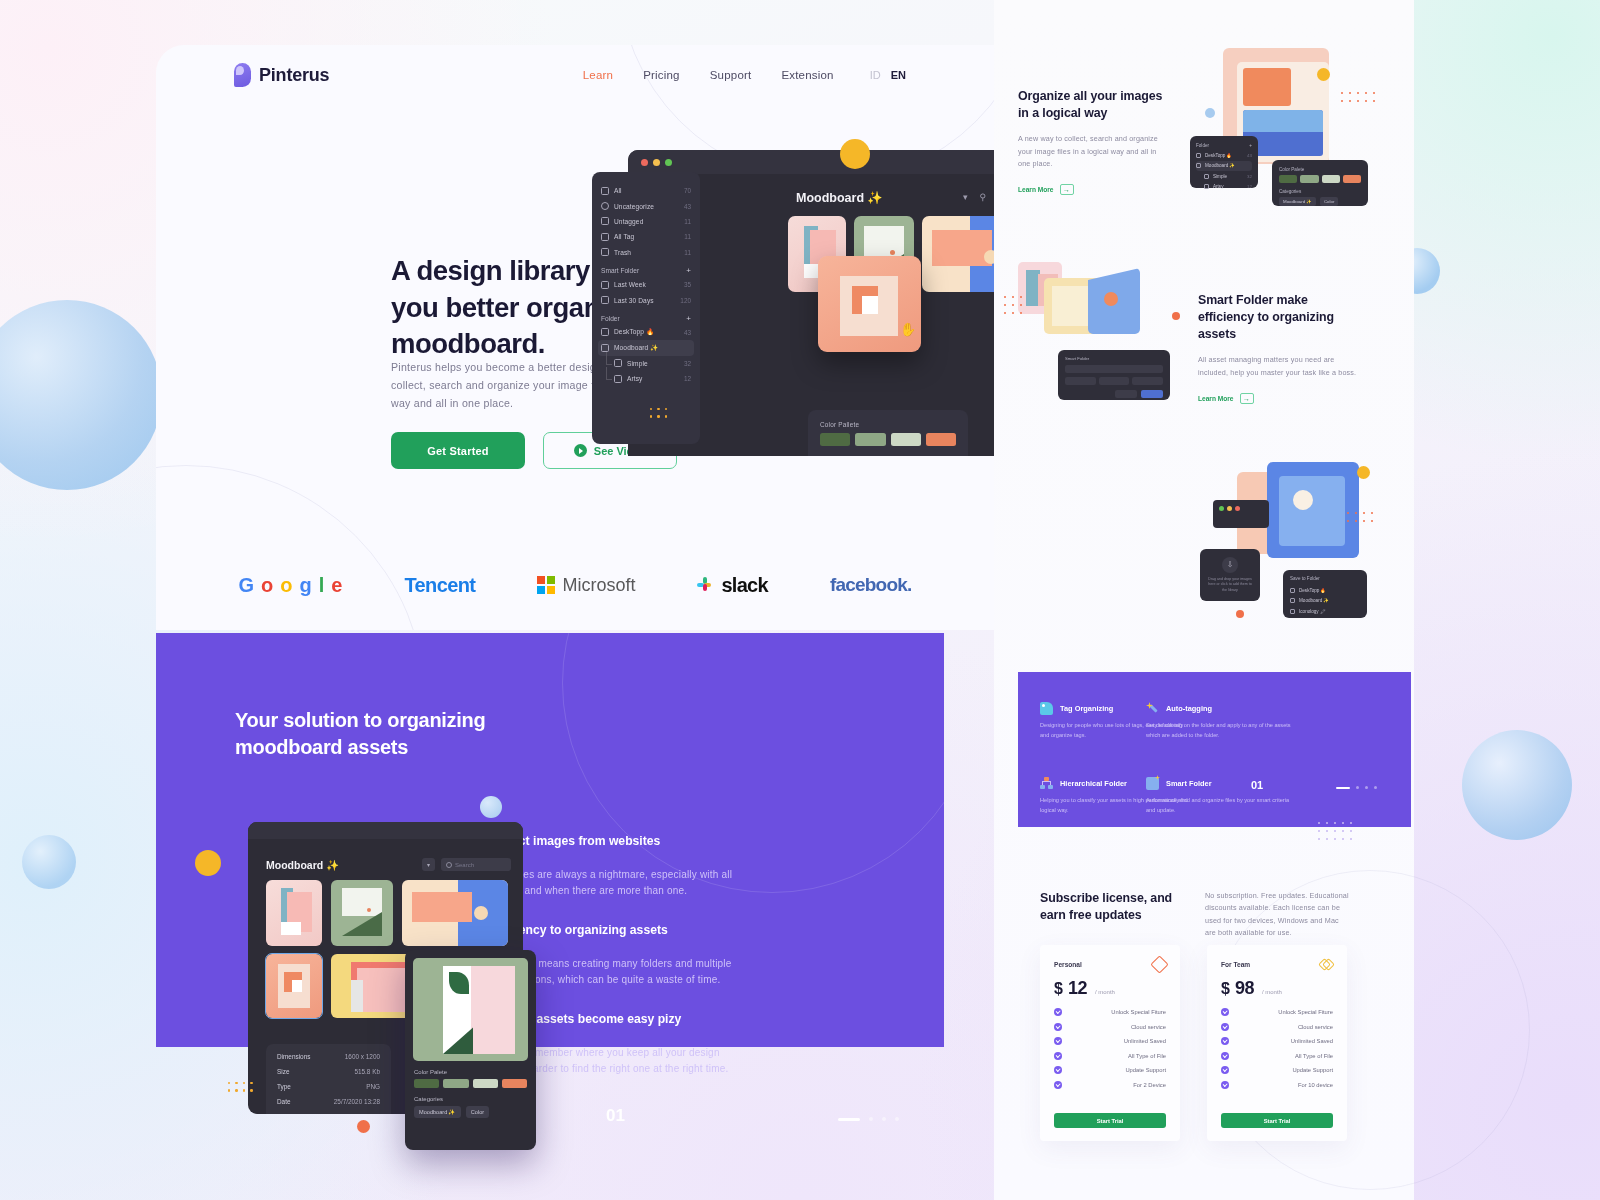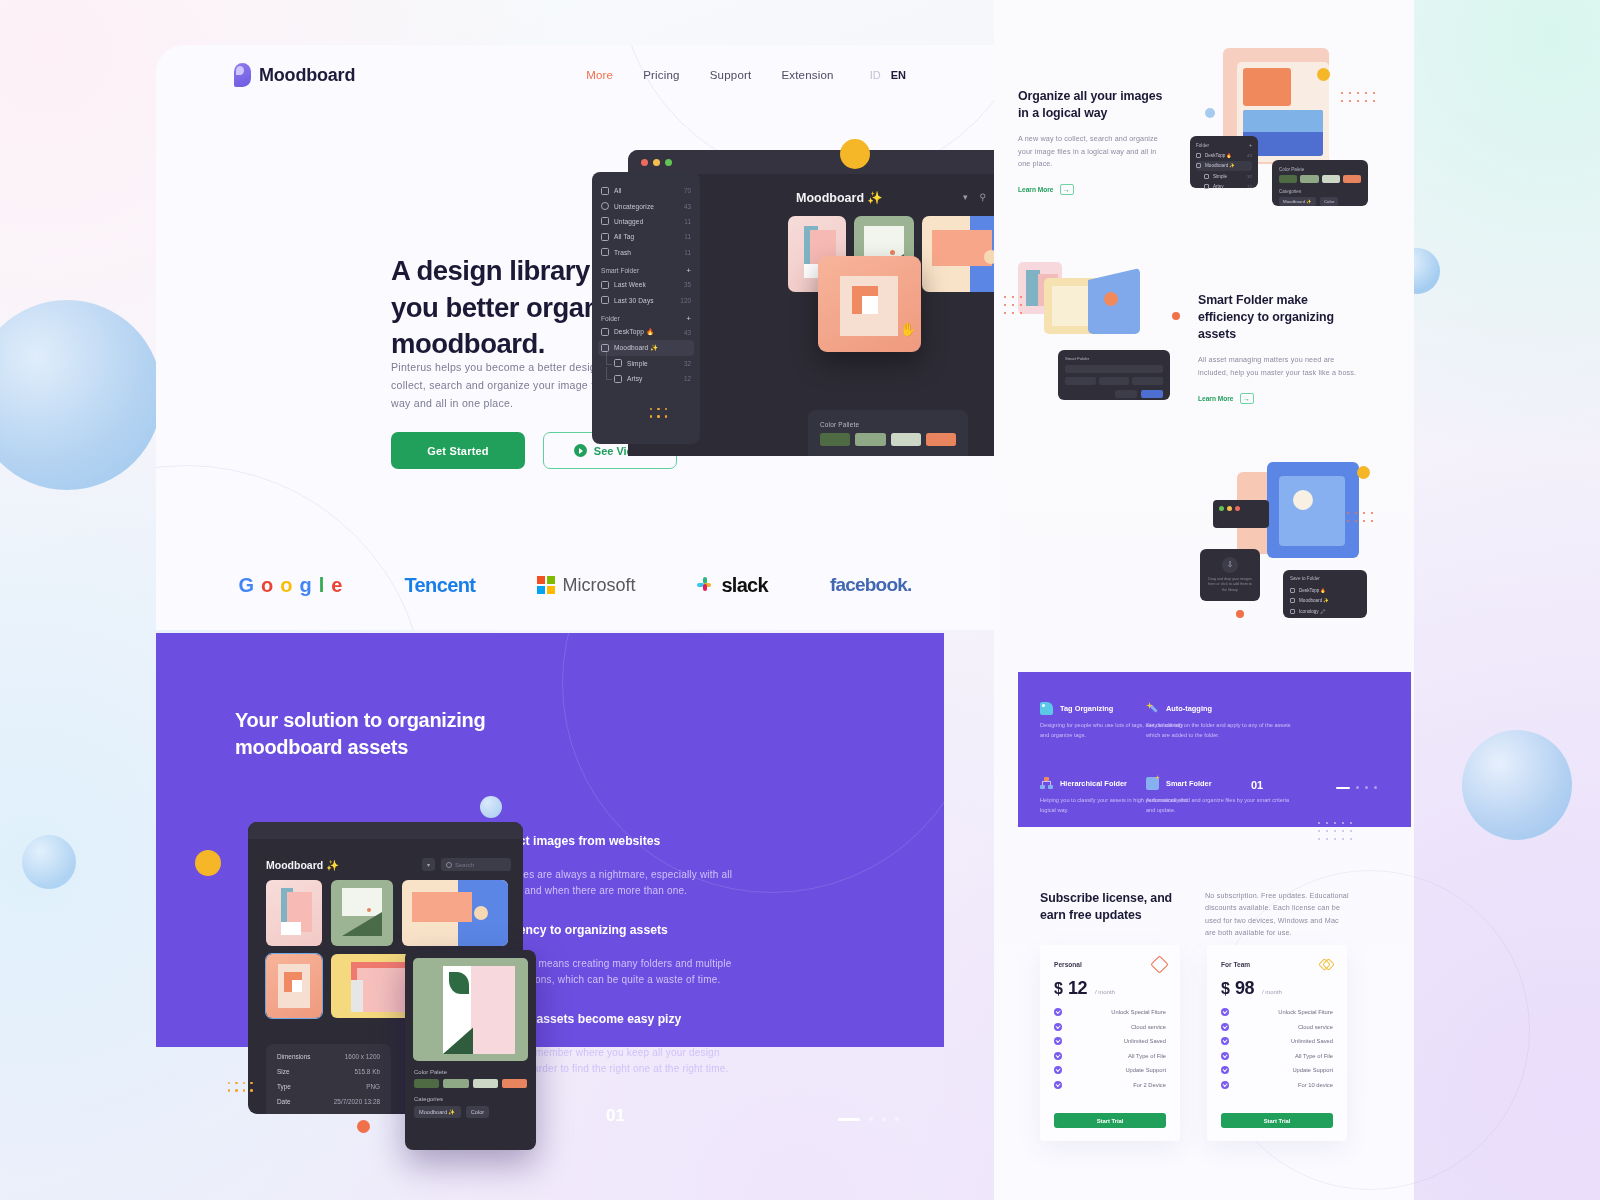--- a/index.html
+++ b/index.html
@@ -239,24 +239,24 @@
   <div class="orb orb-3"></div>
   <div class="orb orb-4"></div>
 
   <div class="card-left">
     <div class="arc-deco" style="left:462px;top:-282px;width:420px;height:420px;"></div>
     <div class="arc-deco" style="left:-210px;top:420px;width:480px;height:480px;"></div>
 
     <div class="nav">
       <div class="logo">
         <span class="logo-mark"></span>
-        <span class="logo-text">Moodboard</span>
+        <span class="logo-text">Pinterus</span>
       </div>
       <div class="nav-links">
-        <span class="nav-link active">More</span>
+        <span class="nav-link active">Learn</span>
         <span class="nav-link">Pricing</span>
         <span class="nav-link">Support</span>
         <span class="nav-link">Extension</span>
         <span class="lang">
           <span class="off">ID</span>
           <span class="on">EN</span>
         </span>
       </div>
     </div>
 

